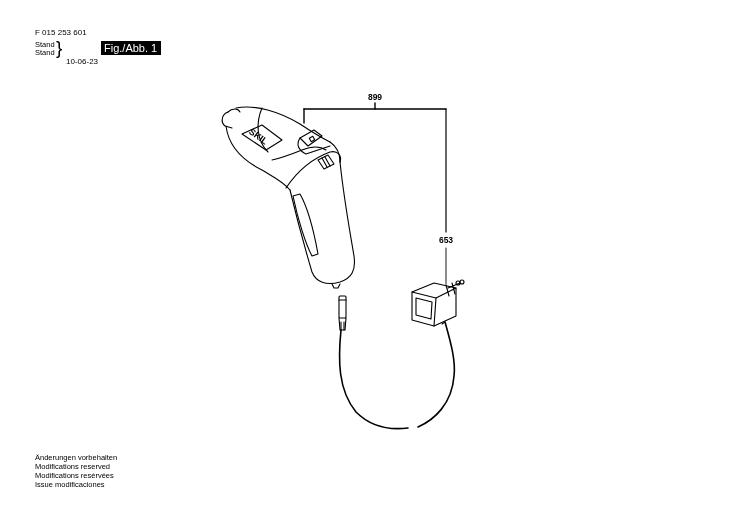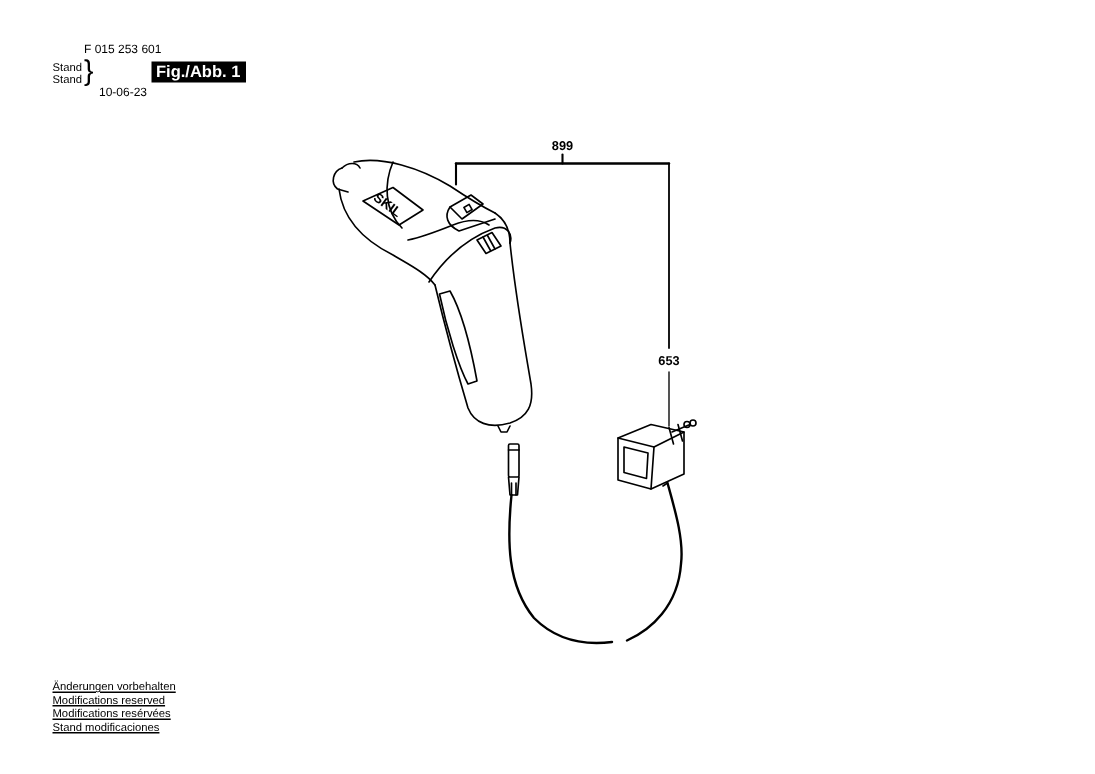--- a/index.html
+++ b/index.html
@@ -1,24 +1,24 @@
 <!DOCTYPE html>
 <html><head>
 <meta charset="utf-8">
 <style>
   html, body { margin:0; padding:0; background:#ffffff; }
   body { width:730px; height:516px; position:relative; overflow:hidden;
          font-family:"Liberation Sans", sans-serif; color:#000; }
-  .hdr-code { position:absolute; left:35px; top:28px; font-size:8px;margin-left:21px; }
+  .hdr-code { position:absolute; left:35px; top:28px; font-size:8px; }
   .hdr-stand { position:absolute; left:35px; top:41px; font-size:7.5px; line-height:8px;text-align:right; }
   .hdr-brace { position:absolute; left:56px; top:38px; font-size:19px; line-height:19px; font-weight:normal; }
   .hdr-date { position:absolute; left:66px; top:57px; font-size:8px; }
   .hdr-fig { position:absolute; left:101px; top:41px; background:#000; color:#fff;
-             font-size:11px; font-weight:bold; padding:1px 4px 1px 3px; line-height:12px; }
-  .footer { position:absolute; left:35px; top:453px; font-size:7.5px; line-height:9px;text-decoration:underline; }
+             font-size:11px; font-weight:normal; padding:1px 4px 1px 3px; line-height:12px; }
+  .footer { position:absolute; left:35px; top:453px; font-size:7.5px; line-height:9px; }
   .footer div { white-space:nowrap; }
   svg.drawing { position:absolute; left:0; top:0; }
   .lbl { font-family:"Liberation Sans", sans-serif; font-size:8.5px; font-weight:bold; }
 </style>
 </head>
 <body>
 
 <div class="hdr-code">F 015 253 601</div>
 <div class="hdr-stand">
   <div>Stand</div>
@@ -101,14 +101,14 @@
   <text x="248" y="142" font-family="Liberation Sans, sans-serif" font-size="9" font-weight="bold" transform="rotate(36 262 138)" fill="#000">SKIL</text>
 
   <text class="lbl" x="375" y="100" text-anchor="middle">899</text>
   <text class="lbl" x="446" y="243" text-anchor="middle">653</text>
 </svg>
 
 <div class="footer">
   <div>Änderungen vorbehalten</div>
   <div>Modifications reserved</div>
   <div>Modifications resérvées</div>
-  <div>Stand modificaciones</div>
+  <div>Issue modificaciones</div>
 </div>
 
 </body></html>

